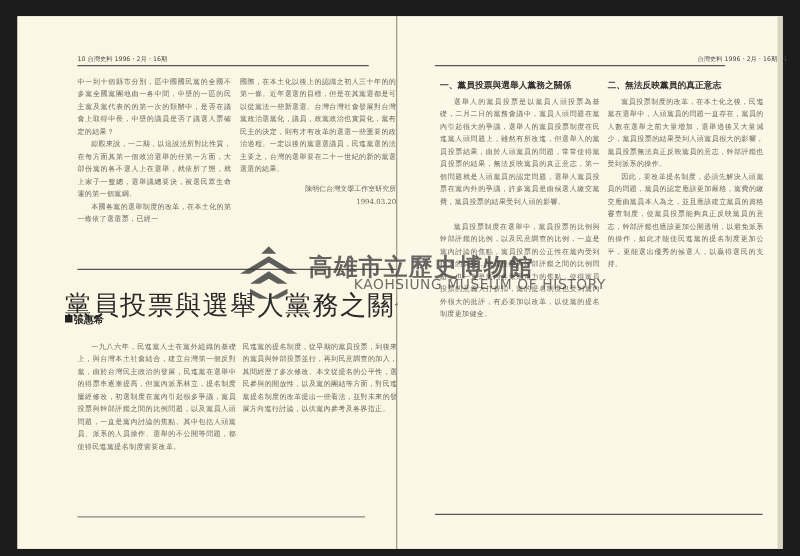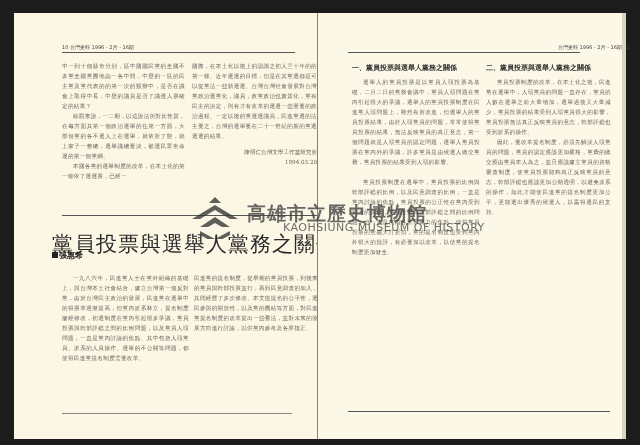--- a/index.html
+++ b/index.html
@@ -102,21 +102,21 @@
   <div class="page right">
     <div class="running-head" style="left:240px;top:31px;">台灣史料 1996・2月・16期 11</div>
     <div class="head-rule" style="left:30px;top:39px;width:232px;"></div>
 
     <div class="col" style="left:34px;top:50px;width:128px;height:332px;overflow:hidden;">
       <div class="section-head">一、黨員投票與選舉人黨務之關係</div>
       <p class="para indent">選舉人的黨員投票是以黨員人頭投票為基礎，二月二日的黨務會議中，黨員人頭問題在黨內引起很大的爭議，選舉人的黨員投票制度在民進黨人頭問題上，雖然有所改進，但選舉人的黨員投票結果，由於人頭黨員的問題，常常使得黨員投票的結果，無法反映黨員的真正意志，第一個問題就是人頭黨員的認定問題，選舉人黨員投票在黨內外的爭議，許多黨員是由候選人繳交黨費，黨員投票的結果受到人頭的影響。</p>
       <p class="para indent" style="margin-top:10px;">黨員投票制度在選舉中，黨員投票的比例與幹部評鑑的比例，以及民意調查的比例，一直是黨內討論的焦點，黨員投票的公正性在黨內受到很大的質疑，黨員投票與幹部評鑑之間的比例問題，也一直是黨內各派系角力的焦點，使得黨員投票的意義大打折扣，黨的提名制度也受到黨內外很大的批評，有必要加以改革，以使黨的提名制度更加健全。</p>
     </div>
     <div class="col" style="left:168px;top:50px;width:125px;height:318px;overflow:hidden;">
-      <div class="section-head">二、黨員投票與選舉人黨務之關係</div>
+      <div class="section-head">二、無法反映黨員的真正意志</div>
       <p class="para indent">黨員投票制度的改革，在本土化之後，民進黨在選舉中，人頭黨員的問題一直存在，黨員的人數在選舉之前大量增加，選舉過後又大量減少，黨員投票的結果受到人頭黨員很大的影響，黨員投票無法真正反映黨員的意志，幹部評鑑也受到派系的操作。</p>
       <p class="para indent">因此，要改革提名制度，必須先解決人頭黨員的問題，黨員的認定應該更加嚴格，黨費的繳交應由黨員本人為之，並且應該建立黨員的資格審查制度，使黨員投票能夠真正反映黨員的意志，幹部評鑑也應該更加公開透明，以避免派系的操作，如此才能使民進黨的提名制度更加公平，更能選出優秀的候選人，以贏得選民的支持。</p>
     </div>
     <div class="foot-rule" style="left:30px;top:398px;width:262px;background:#555;"></div>
     <div class="rt-edge"></div>
   </div>
 </div>
 
 <div class="watermark">
   <svg class="wm-logo" viewBox="0 0 46 42">

